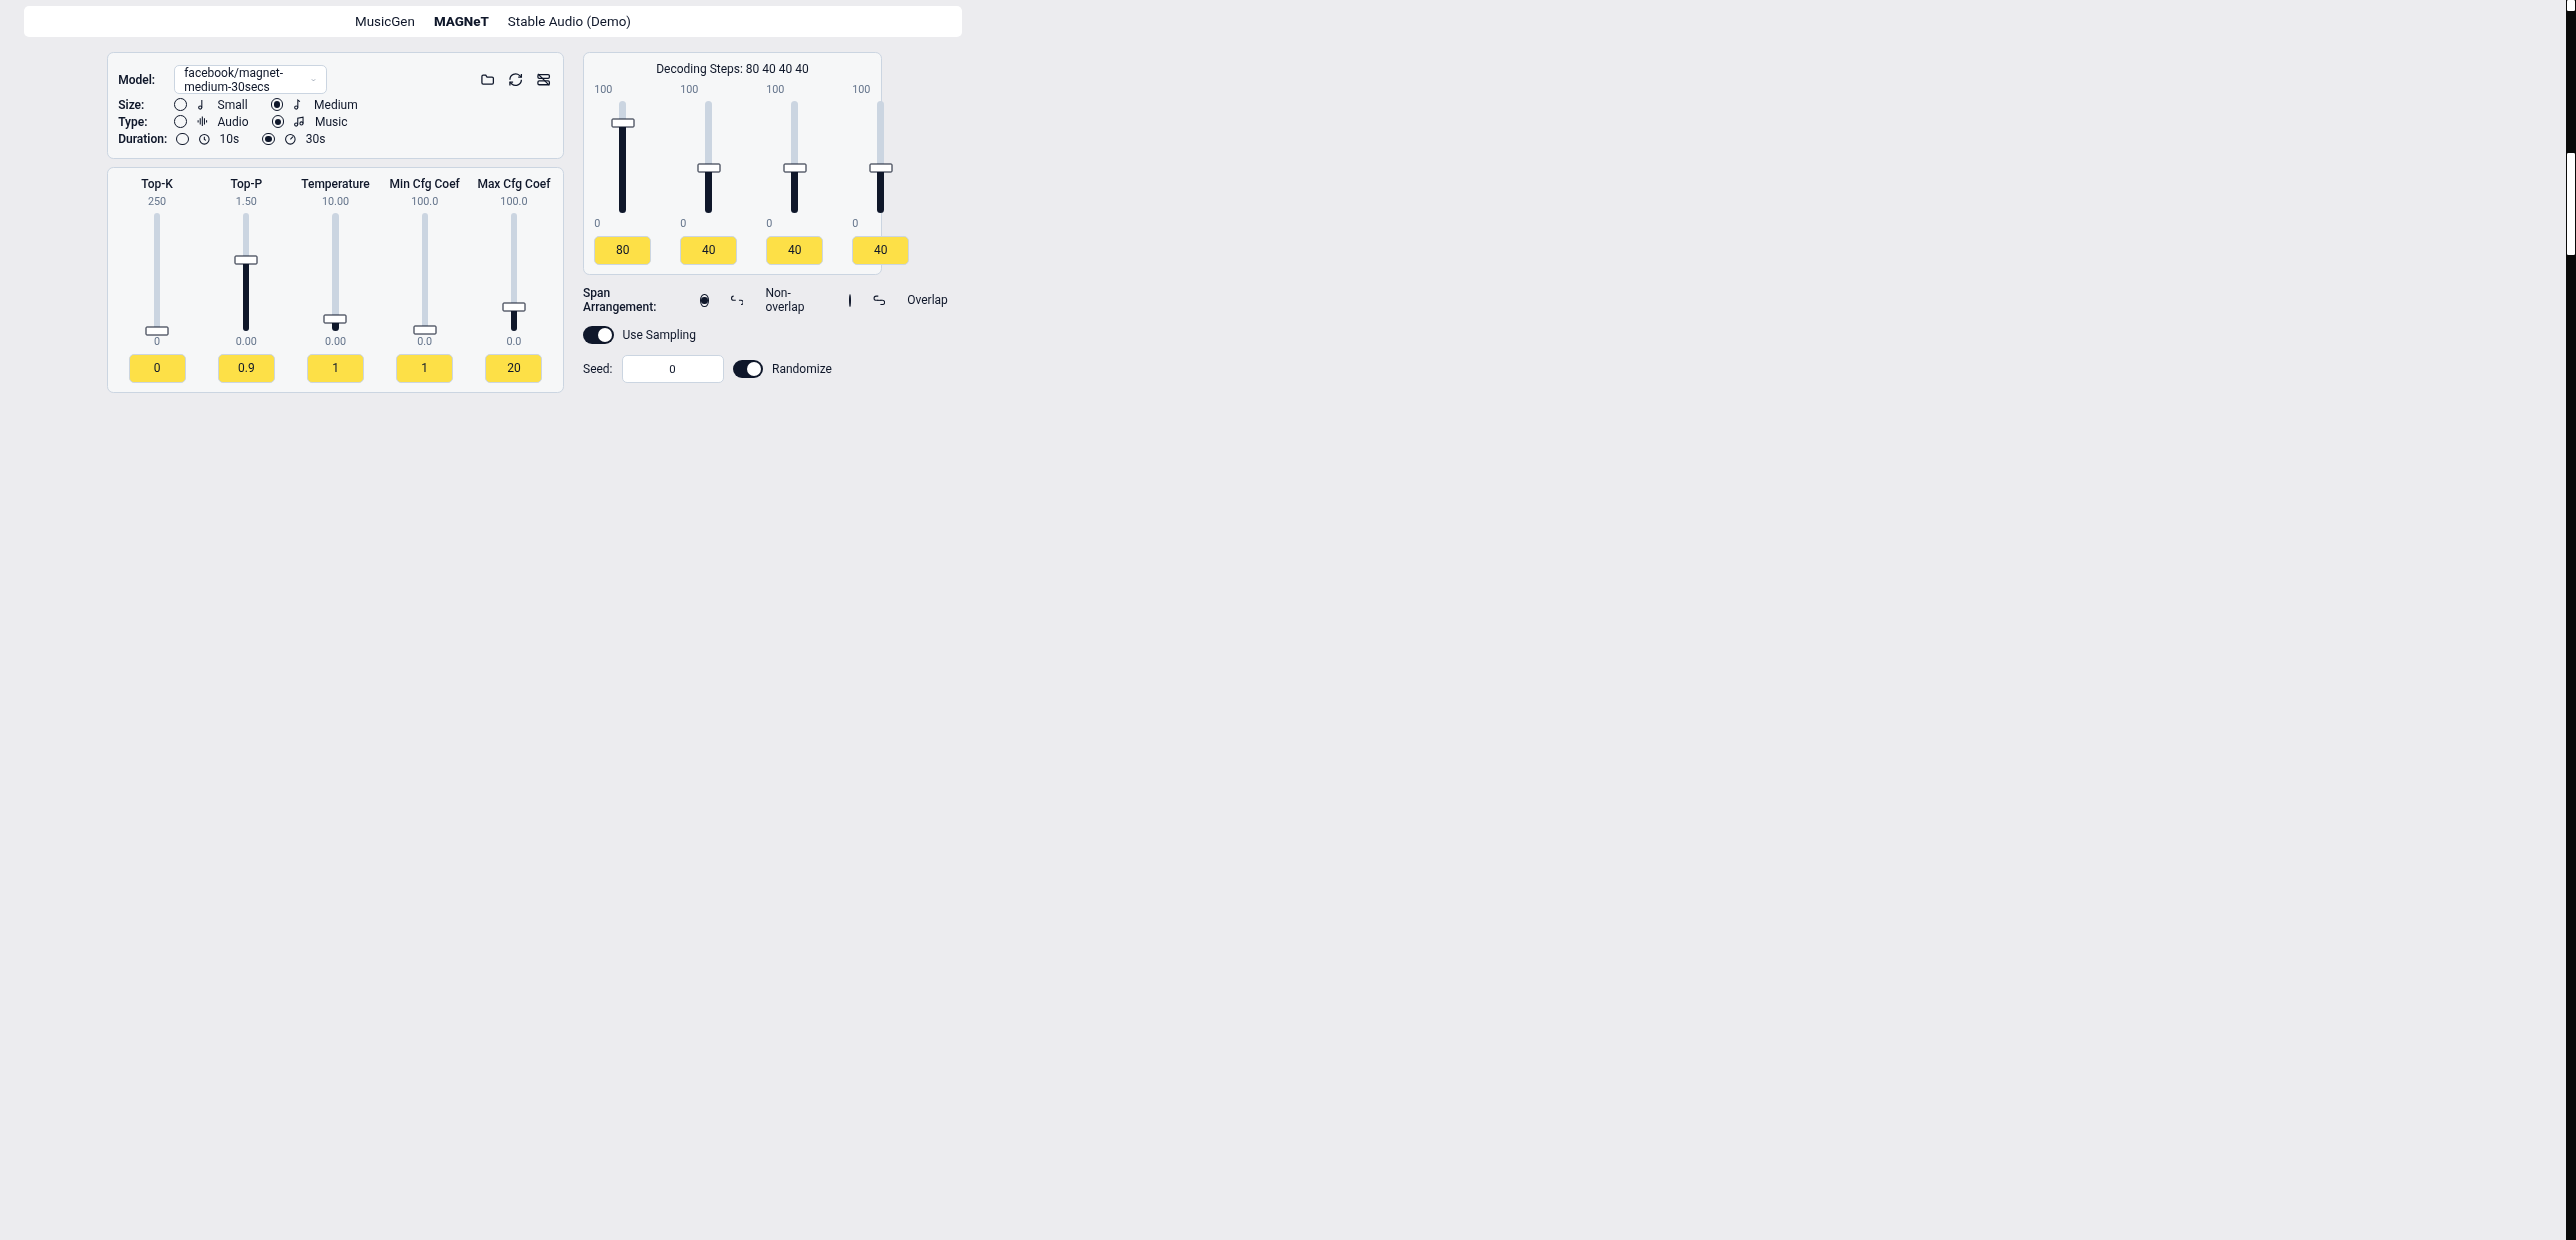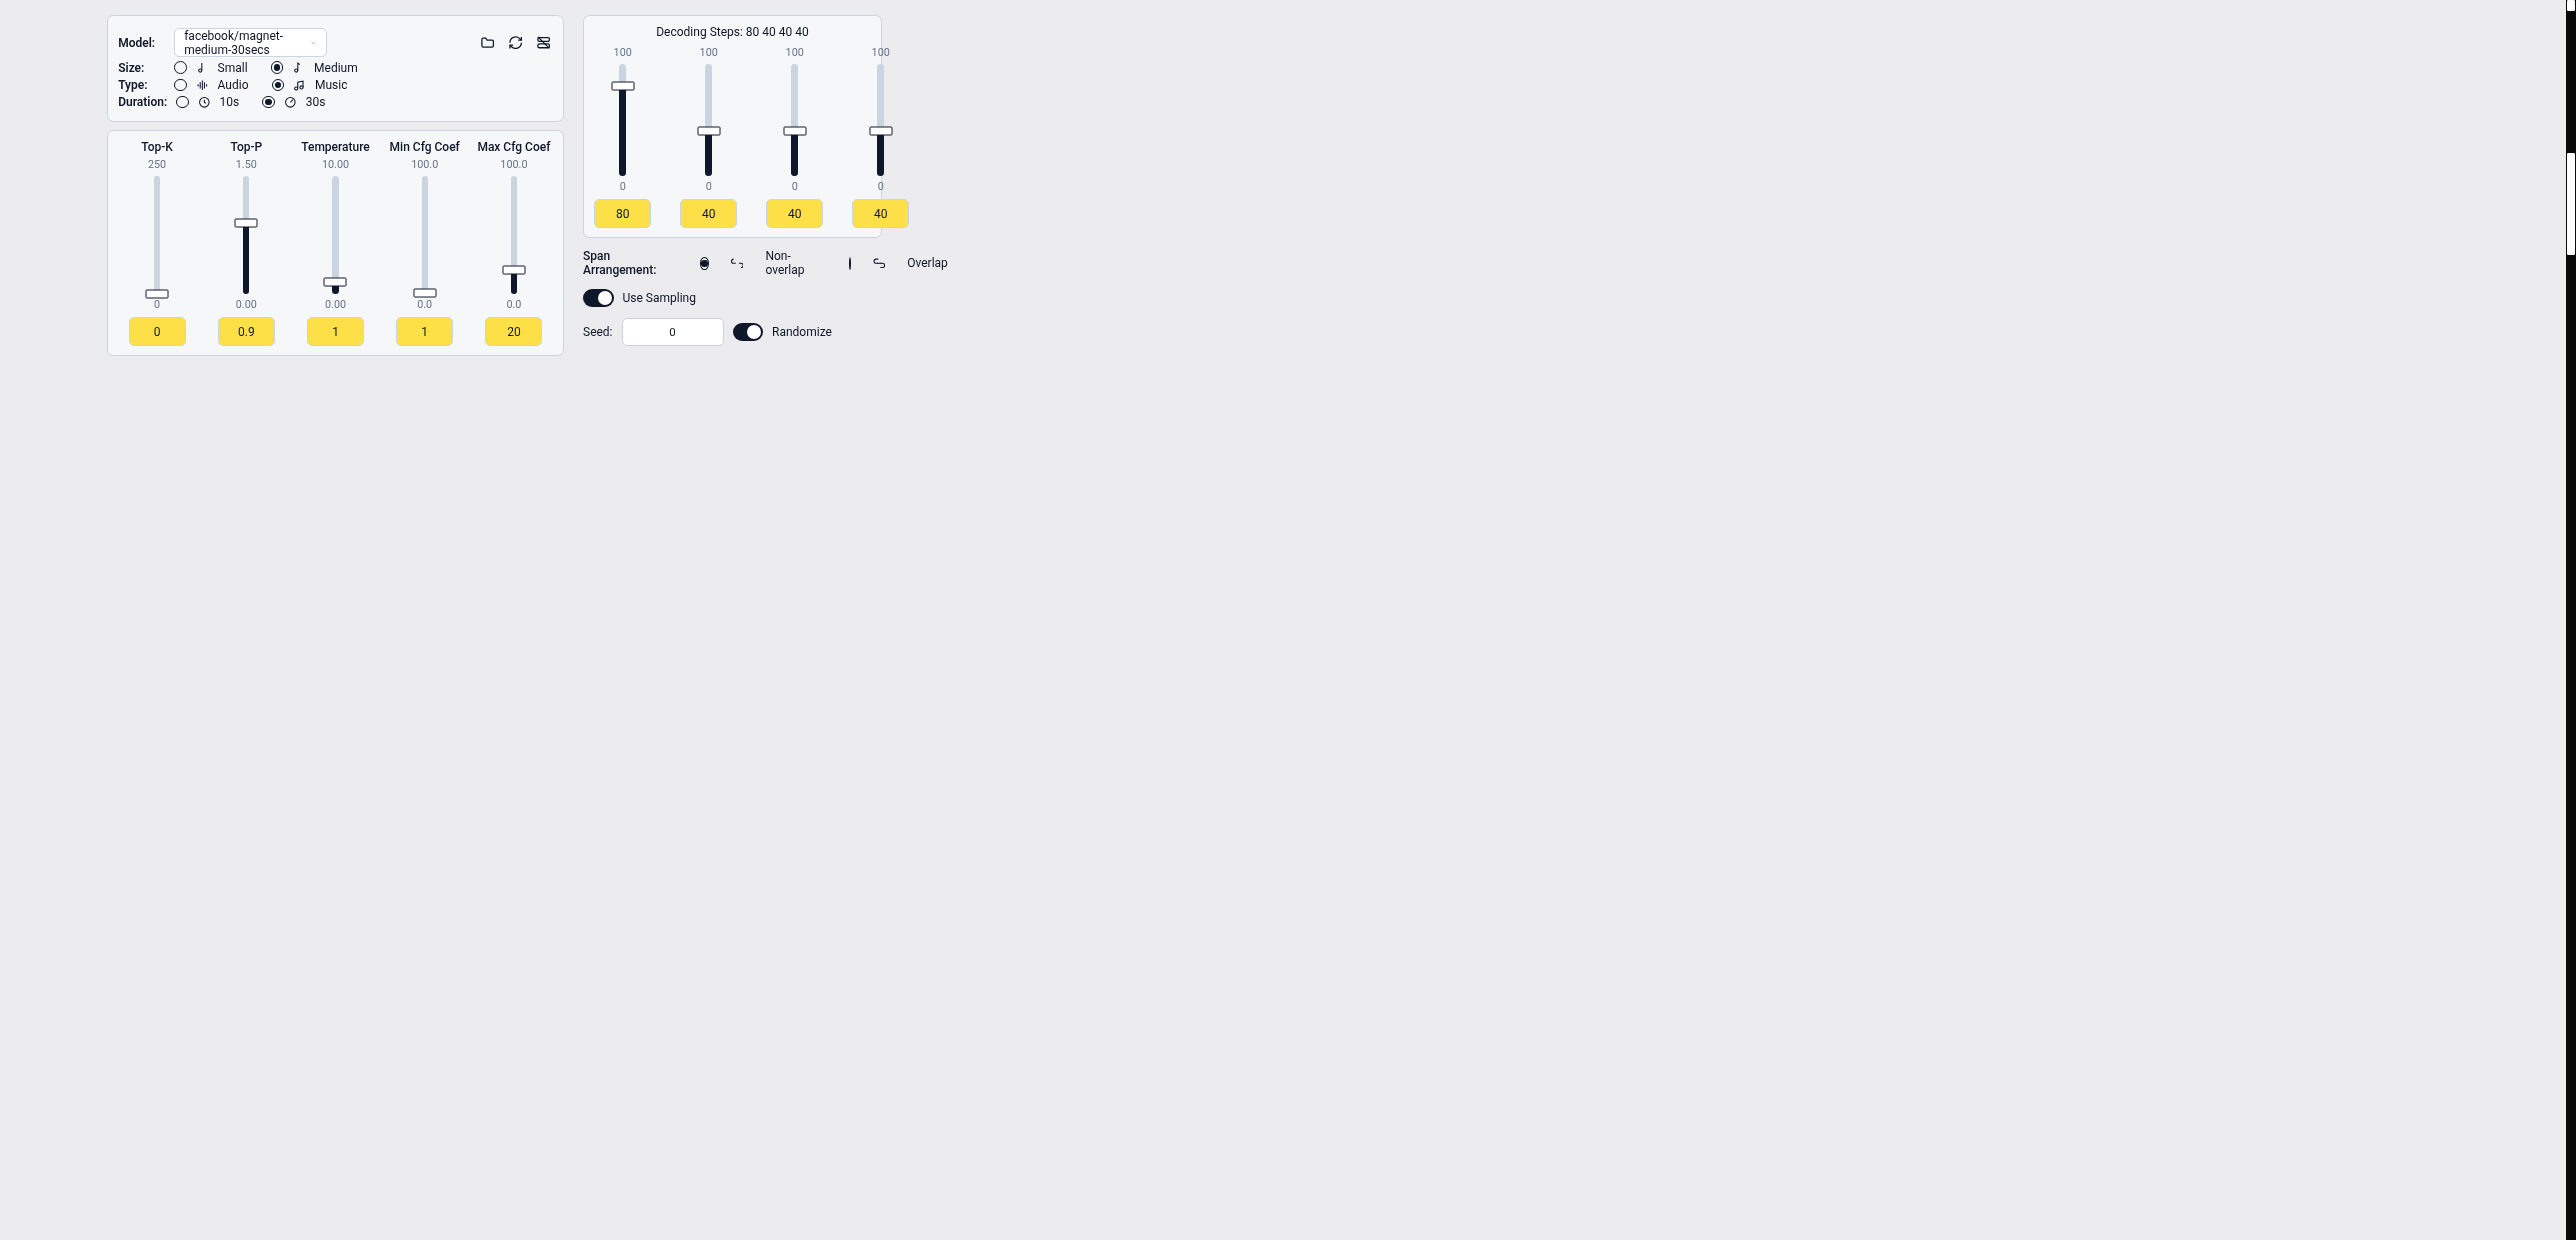--- a/index.html
+++ b/index.html
@@ -140,21 +140,21 @@
   }
   .num-input {
     width: 57px; height: 29px; margin: 6.4px auto 0 auto;
     background:#fde047; border:1px solid #cbd5e1; border-radius:5.1px;
     display:flex; align-items:center; justify-content:center; font-size:12px;
   }
 
   
   .decoding-title { text-align:center; font-size:12px; margin-bottom:6.4px; }
   .decoding-grid {
-    display:grid; grid-template-columns: repeat(4,1fr); gap: 29px; text-align:center;
+    display:grid; grid-template-columns: repeat(4,1fr); gap: 29px; 
   }
 
   
   .span-row { display:flex; align-items:center; gap:22px; font-size:12px; }
   .span-row .label { font-weight:500; }
 
   
   .toggle-row { display:flex; align-items:center; gap:9px; font-size:12px; }
   .toggle {
     width:30.5px; height:18px; border-radius:635px; background:#0f172a; position:relative; cursor:pointer;
@@ -183,20 +183,25 @@
     position:absolute; left:1.3px; width:7.6px; background:#fff; border-radius:1.3px;
   }
 </style>
 </head>
 <body>
 
 <div class="viewport">
 
 
 
+  <div class="subnav" id="subnav">
+      <span class="tab">MusicGen</span>
+      <span class="tab active">MAGNeT</span>
+      <span class="tab">Stable Audio (Demo)</span>
+    </div>
 
   <div class="main">
 
     <div class="col-left">
 
       <div class="panel">
         <div class="row">
           <span class="label">Model:</span>
           <div class="model-select">
             <span>facebook/magnet-medium-30secs</span>

